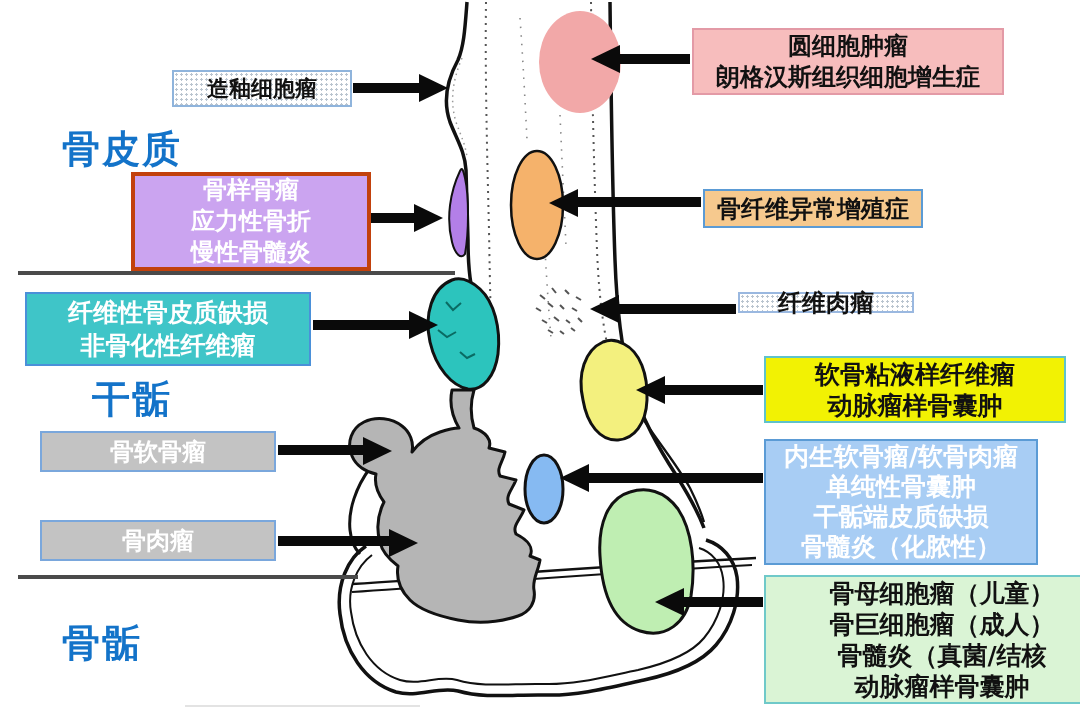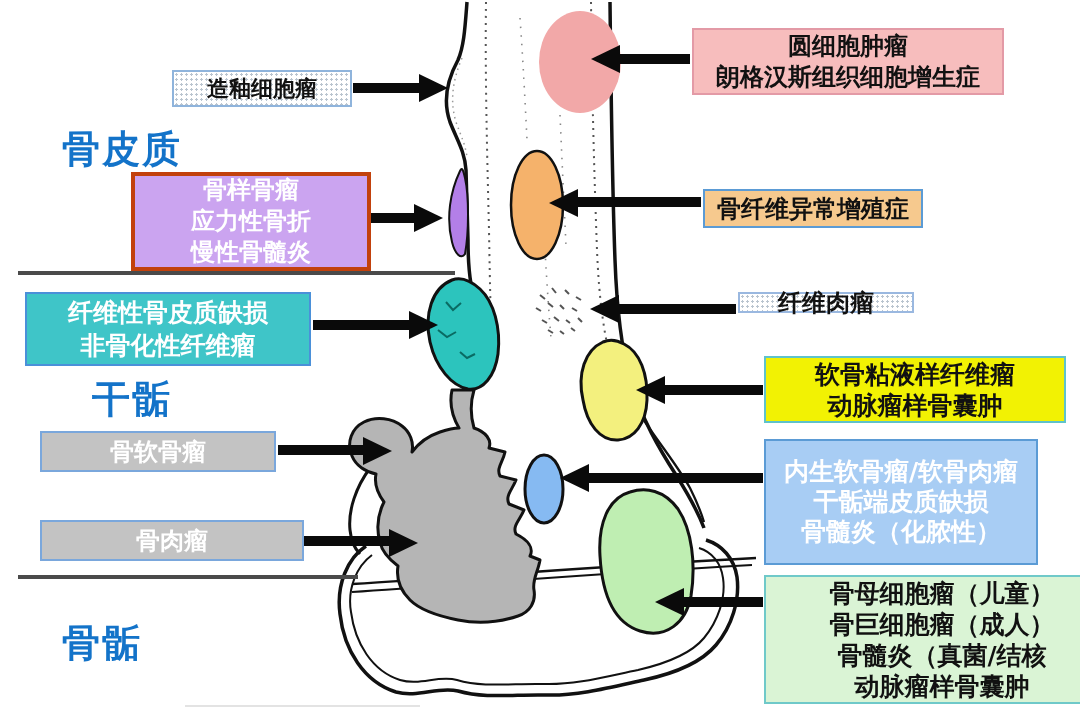--- a/index.html
+++ b/index.html
@@ -22,21 +22,21 @@
     position:absolute;font-weight:bold;color:#1373c9;font-size:38px;z-index:3;letter-spacing:2px;
   }
   .divider{position:absolute;height:4px;background:#4a4a4a;z-index:2;}
   .faint-line{position:absolute;height:2px;background:#e3e3e3;z-index:1;}
 
   
   .box-adamantinoma{left:172px;top:70px;width:180px;height:37px;font-size:22px;color:#111;border:2px solid #8fb4dc;}
   .box-osteoid{left:100px;top:172px;width:240px;height:99px;font-size:24px;line-height:31px;color:#fff;background:#cba4f0;border:4px solid #c2410c;margin-left:31px;}
   .box-fcd{left:25px;top:292px;width:286px;height:74px;font-size:25px;line-height:33px;color:#fff;background:#3fc5c8;border:2px solid #4a90d9;}
   .box-osteochondroma{left:40px;top:431px;width:236px;height:41px;font-size:24px;color:#fff;background:#c3c3c3;border:2px solid #7aa7dc;align-items:flex-end;}
-  .box-osteosarcoma{left:40px;top:520px;width:264px;height:41px;font-size:24px;color:#fff;background:#c3c3c3;border:2px solid #7aa7dc;}
+  .box-osteosarcoma{left:40px;top:520px;width:236px;height:41px;font-size:24px;color:#fff;background:#c3c3c3;border:2px solid #7aa7dc;}
   .hd-cortex{left:62px;top:124px;}
   .hd-metaphysis{left:92px;top:374px;}
   .hd-epiphysis{left:62px;top:618px;}
 
   
   .box-roundcell{left:692px;top:28px;width:312px;height:67px;font-size:24px;line-height:31px;color:#111;background:#f7bdbd;border:2px solid #e39aa6;justify-content:center;}
   .box-fibdys{left:703px;top:189px;width:220px;height:39px;font-size:24px;color:#111;background:#f6c98e;border:2px solid #5b9bd5;}
   .box-fibrosarcoma{left:738px;top:292px;width:176px;height:21px;font-size:24px;color:#111;border:2px solid #9ab8e0;}
   .box-cmf{left:764px;top:356px;width:302px;height:67px;font-size:25px;line-height:31px;color:#111;background:#f2f203;border:2px solid #5fc3cb;}
   .box-enchondroma{left:764px;top:439px;width:274px;height:126px;font-size:25px;line-height:30px;color:#fff;background:#a8cdf4;border:2px solid #5b9bd5;}
@@ -177,20 +177,21 @@
     <div>纤维肉瘤</div>
   </div>
 
   <div class="label-box box-cmf">
     <div>软骨粘液样纤维瘤</div>
     <div>动脉瘤样骨囊肿</div>
   </div>
 
   <div class="label-box box-enchondroma">
     <div>内生软骨瘤/软骨肉瘤</div>
+    <div>单纯性骨囊肿</div>
     <div>干骺端皮质缺损</div>
     <div>骨髓炎（化脓性）</div>
   </div>
 
   <div class="label-box box-osteoblastoma">
     <div>骨母细胞瘤（儿童）</div>
     <div>骨巨细胞瘤（成人）</div>
     <div>骨髓炎（真菌/结核</div>
     <div>动脉瘤样骨囊肿</div>
   </div>

